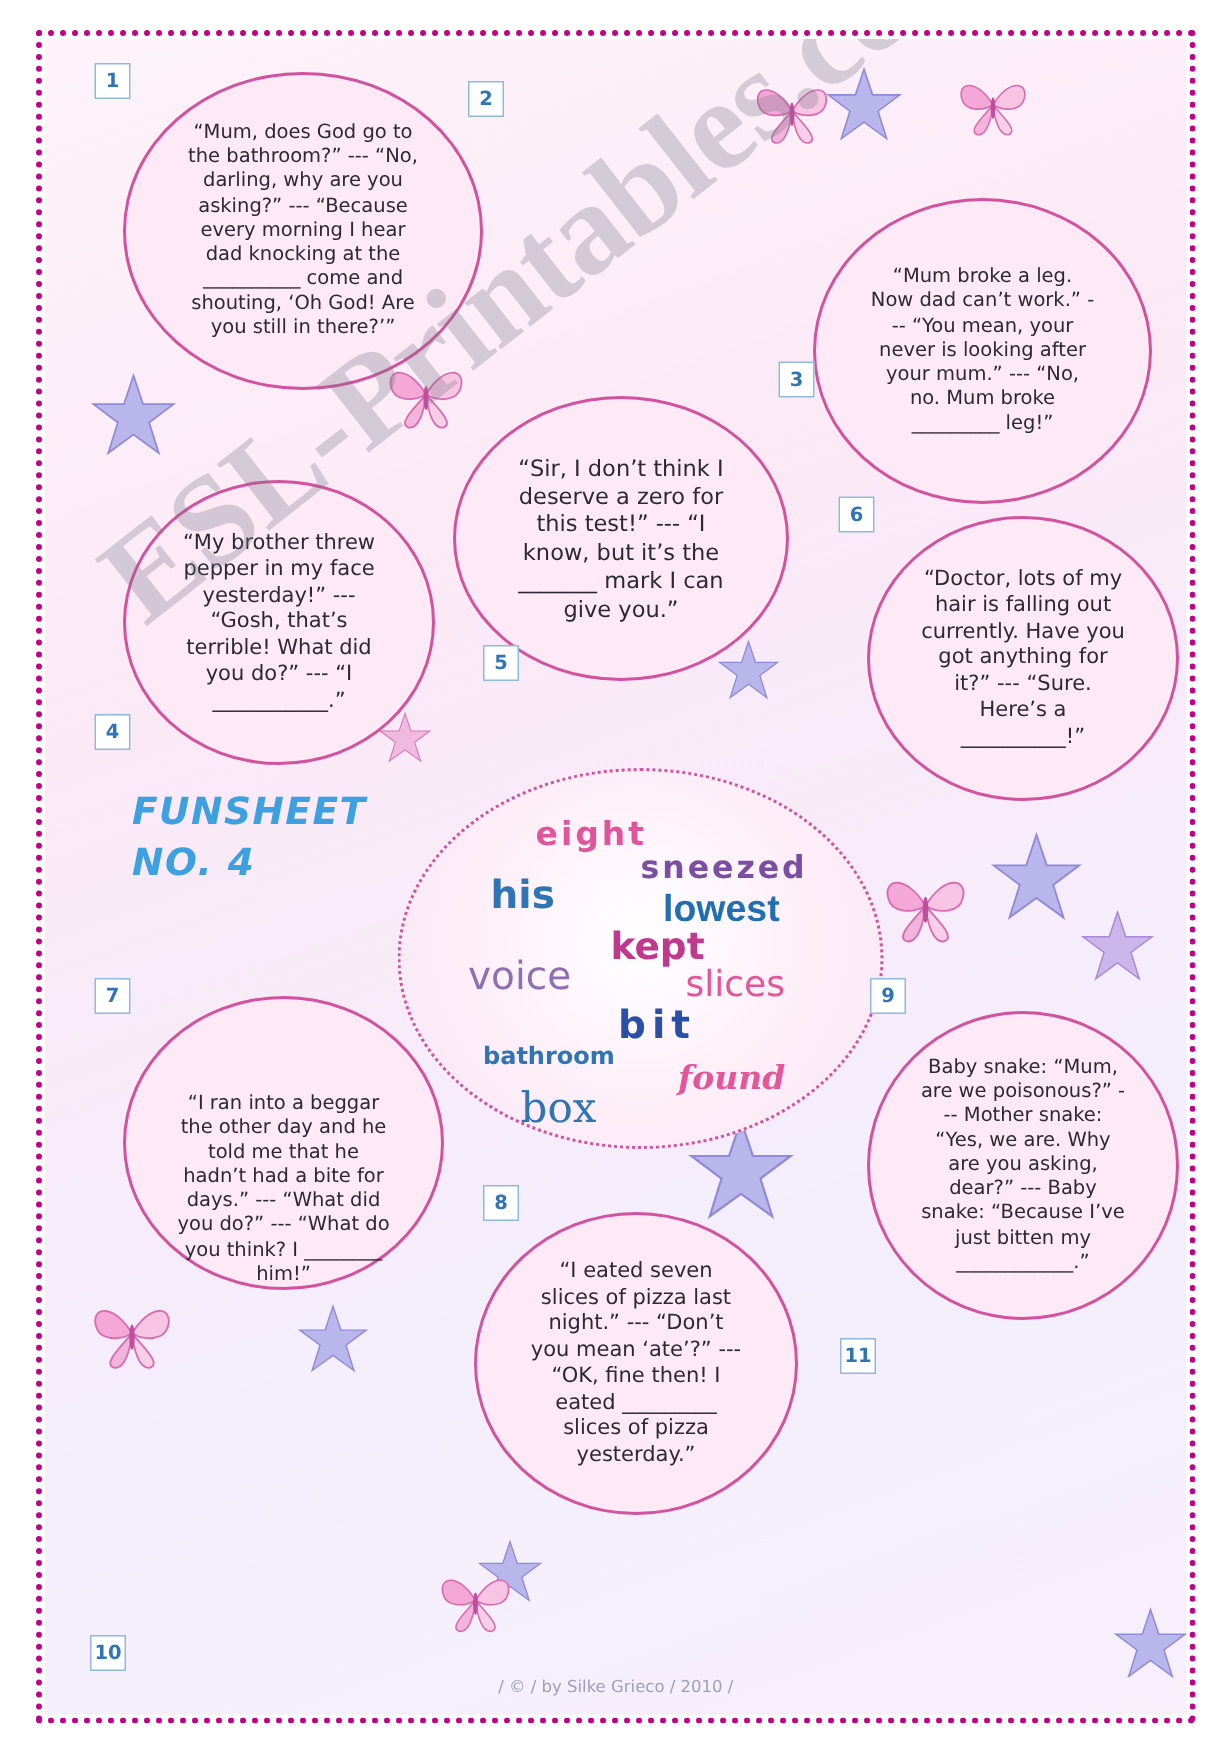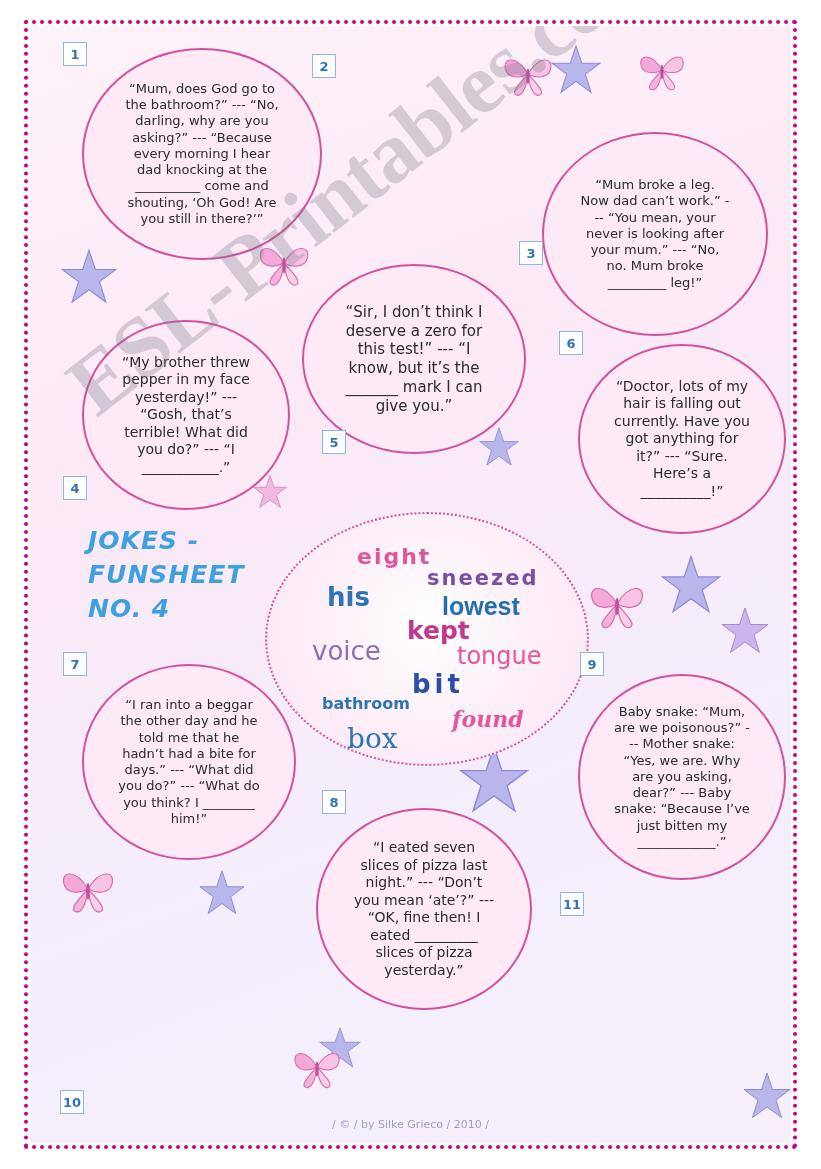--- a/index.html
+++ b/index.html
@@ -252,29 +252,28 @@
         <ellipse cx="50" cy="44" rx="3" ry="14" fill="#c04f9b"></ellipse>
       </svg>
 
     <div class="wordbank">
       <span class="word w-eight">eight</span>
       <span class="word w-sneezed">sneezed</span>
       <span class="word w-his">his</span>
       <span class="word w-lowest">lowest</span>
       <span class="word w-kept">kept</span>
       <span class="word w-voice">voice</span>
-      <span class="word w-tongue">tongue</span>
+      <span class="word w-tongue">slices</span>
       <span class="word w-bit">bit</span>
       <span class="word w-bathroom">bathroom</span>
       <span class="word w-found">found</span>
       <span class="word w-box">box</span>
     </div>
 
     <div class="title">
-      <div>JOKES -</div>
       <div>FUNSHEET</div>
       <div>NO. 4</div>
     </div>
 
     <div class="num" style="left:33px; top:16px;">1</div>
     <div class="bubble" style="left:52px; top:22px; width:240px; height:212px; font-size:13px;">
       <div class="txt">“Mum, does God go to the bathroom?” --- “No, darling, why are you asking?” --- “Because every morning I hear dad knocking at the __________ come and shouting, ‘Oh God! Are you still in there?’”</div>
     </div>
 
     <div class="num" style="left:282px; top:28px;">2</div>
@@ -293,21 +292,21 @@
     <div class="bubble" style="left:272px; top:238px; width:224px; height:190px; font-size:15px;">
       <div class="txt">“Sir, I don’t think I deserve a zero for this test!” --- “I know, but it’s the _______ mark I can give you.”</div>
     </div>
 
     <div class="num" style="left:529px; top:305px;">6</div>
     <div class="bubble" style="left:548px; top:318px; width:208px; height:190px; font-size:14px;">
       <div class="txt">“Doctor, lots of my hair is falling out currently. Have you got anything for it?” --- “Sure. Here’s a __________!”</div>
     </div>
 
     <div class="num" style="left:33px; top:626px;">7</div>
-    <div class="bubble" style="left:52px; top:638px; width:214px; height:196px; font-size:13px;">
+    <div class="bubble" style="left:52px; top:638px; width:214px; height:196px; font-size:13px;align-items:flex-end;">
       <div class="txt">“I ran into a beggar the other day and he told me that he hadn’t had a bite for days.” --- “What did you do?” --- “What do you think? I ________ him!”</div>
     </div>
 
     <div class="num" style="left:292px; top:764px;">8</div>
     <div class="bubble" style="left:286px; top:782px; width:216px; height:202px; font-size:14px;">
       <div class="txt">“I eated seven slices of pizza last night.” --- “Don’t you mean ‘ate’?” --- “OK, fine then! I eated _________ slices of pizza yesterday.”</div>
     </div>
 
     <div class="num" style="left:550px; top:626px;">9</div>
     <div class="bubble" style="left:548px; top:648px; width:208px; height:206px; font-size:13px;">

